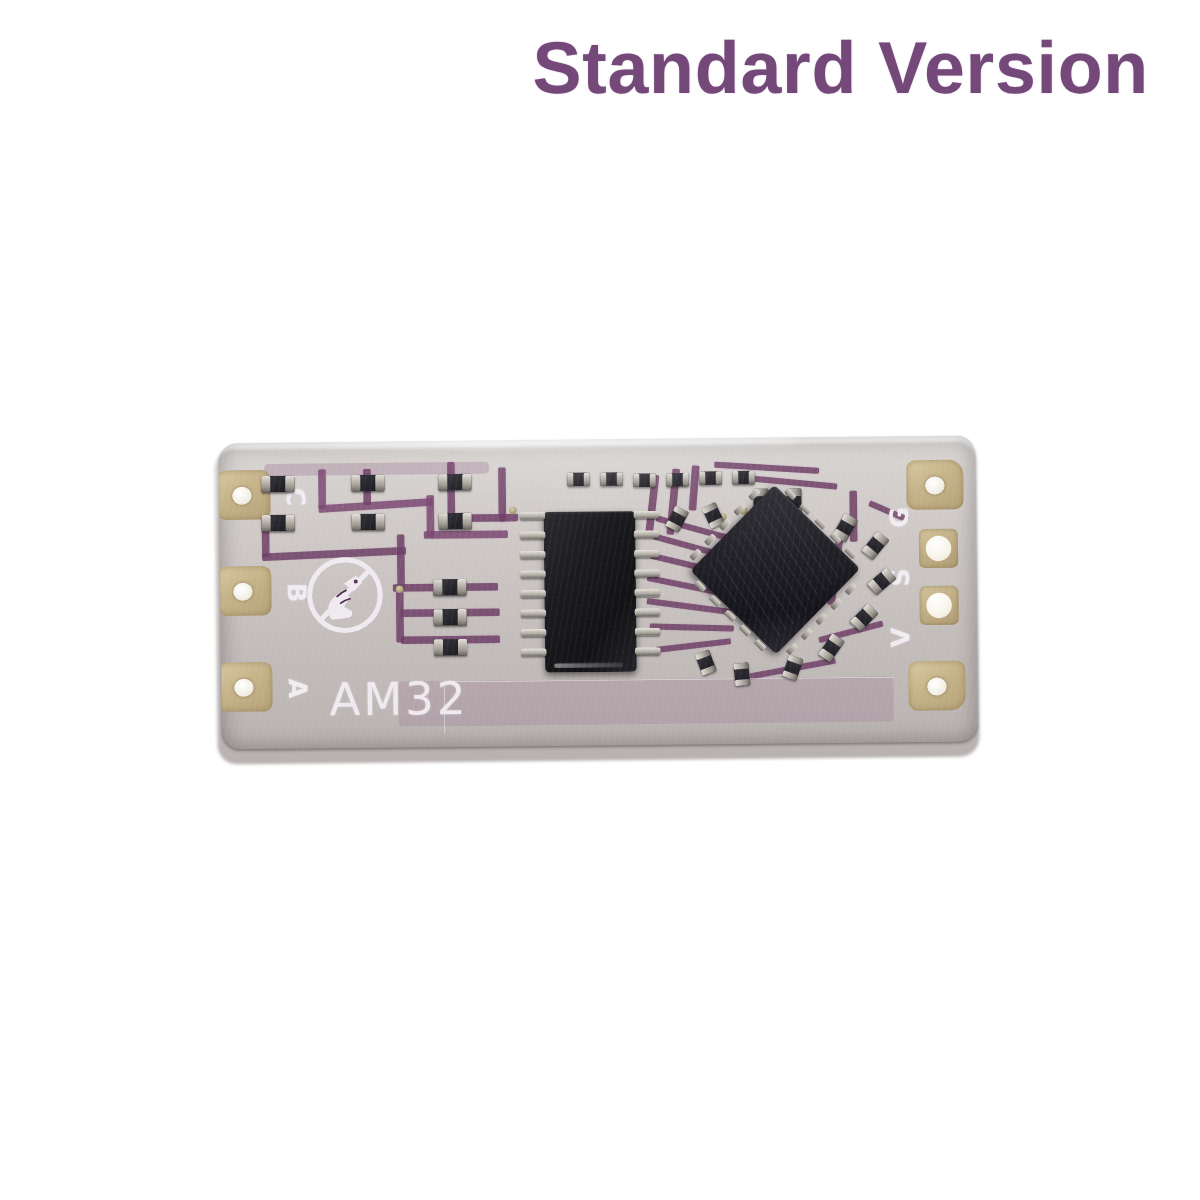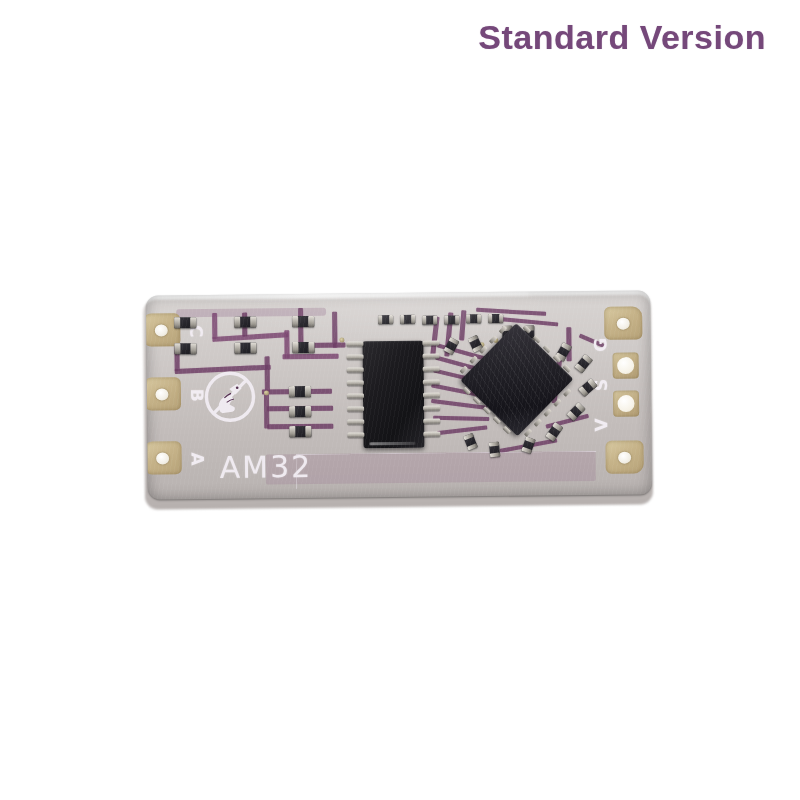--- a/index.html
+++ b/index.html
@@ -10,21 +10,21 @@
     overflow:hidden;
     position:relative;
   }
   #stage{position:absolute;left:0;top:0;width:800px;height:800px;}
 
   
   #title{
     position:absolute;
     right:34px;
     top:18px;
-    font-size:34px;
+    font-size:49px;
     font-weight:bold;
     letter-spacing:0.5px;
     color:#75487a;
     white-space:nowrap;
     text-shadow:0 0 1px rgba(117,72,122,0.35);
   }
 
   
   #board-wrap{
     position:absolute;

